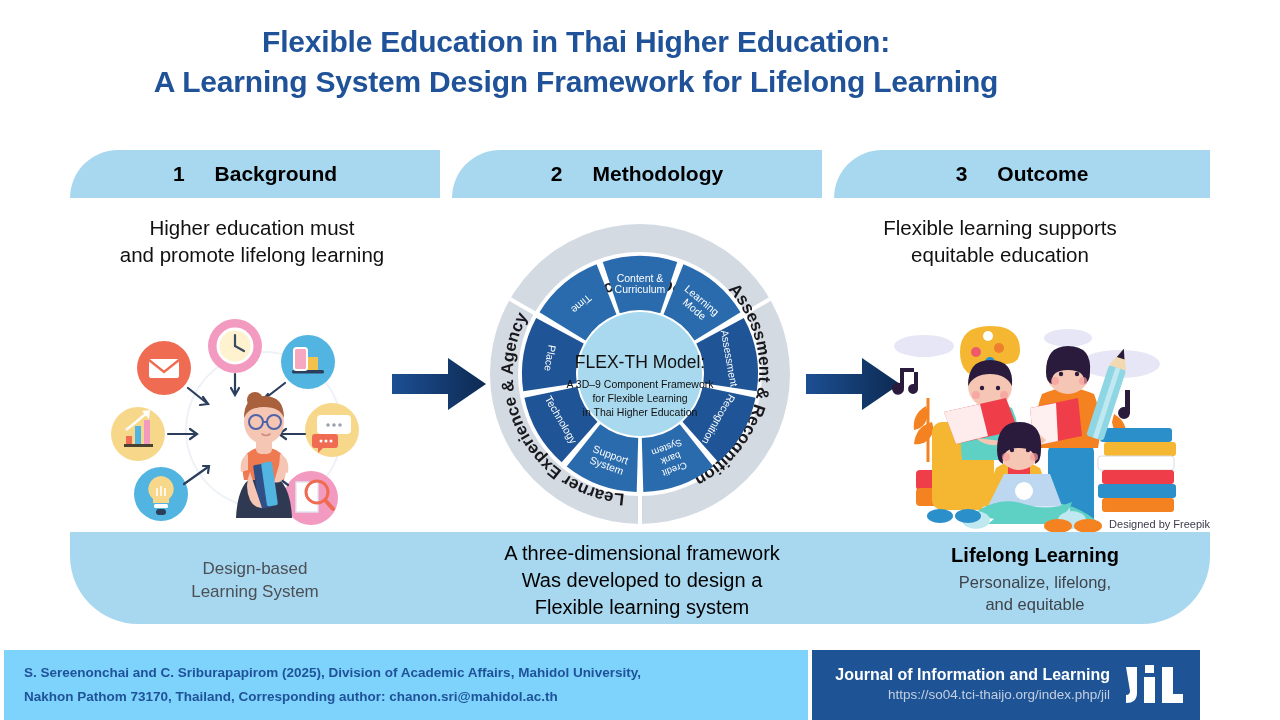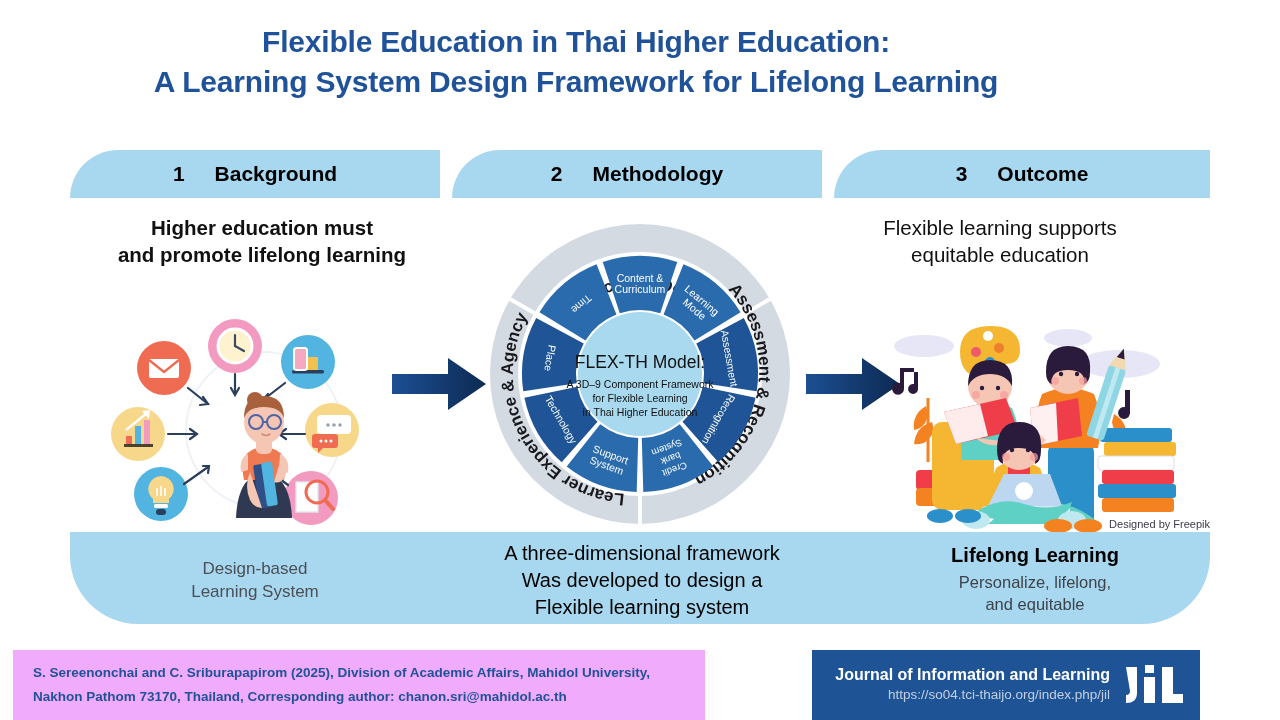--- a/index.html
+++ b/index.html
@@ -27,21 +27,21 @@
   }
   .tab .num{font-weight:bold;}
   #tab1{left:70px;width:370px;border-radius:60px 0 0 0;}
   #tab2{left:452px;width:370px;border-radius:60px 0 0 0;}
   #tab3{left:834px;width:376px;border-radius:60px 0 0 0;}
   
   .lead{
     position:absolute;top:214px;text-align:center;
     font-size:20.5px;line-height:1.34;color:#111;
   }
-  #lead1{left:80px;width:364px;font-weight:bold;}
+  #lead1{left:70px;width:364px;}
   #lead3{left:818px;width:364px;}
   
   .arrow{position:absolute;width:96px;height:56px;}
   #arrow1{left:392px;top:356px;}
   #arrow2{left:806px;top:356px;}
   
   #wheel{position:absolute;left:487px;top:216px;width:306px;height:316px;}
   
   #illus-left{position:absolute;left:104px;top:312px;width:320px;height:222px;}
   #illus-right{position:absolute;left:872px;top:302px;width:330px;height:234px;}
@@ -58,21 +58,21 @@
     align-items:center;justify-content:center;text-align:center;}
   #band1{left:0px;width:370px;font-size:17px;line-height:1.36;color:#4b4f56;}
   #band2{left:372px;width:400px;font-size:20px;line-height:1.35;color:#000;}
   #band2 .b{font-weight:normal;}
   #band3{left:790px;width:350px;}
   #band3 .h{font-size:20px;font-weight:bold;color:#000;margin-bottom:5px;}
   #band3 .s{font-size:16.5px;line-height:1.32;color:#3f434a;}
   
   #footer{position:absolute;left:0;top:650px;width:1280px;height:70px;}
   #foot-left{
-    position:absolute;left:13px;top:0;width:692px;height:70px;background:#f0abfc;
+    position:absolute;left:4px;top:0;width:804px;height:70px;background:#7dd3fc;
     display:flex;align-items:center;
   }
   #foot-cite{
     padding-left:20px;font-size:13.5px;font-weight:bold;line-height:1.75;
     color:#1f5298;
   }
   #foot-right{
     position:absolute;left:812px;top:0;width:388px;height:70px;background:#1e5496;
     display:flex;align-items:center;justify-content:flex-end;padding-right:14px;
     box-sizing:border-box;

